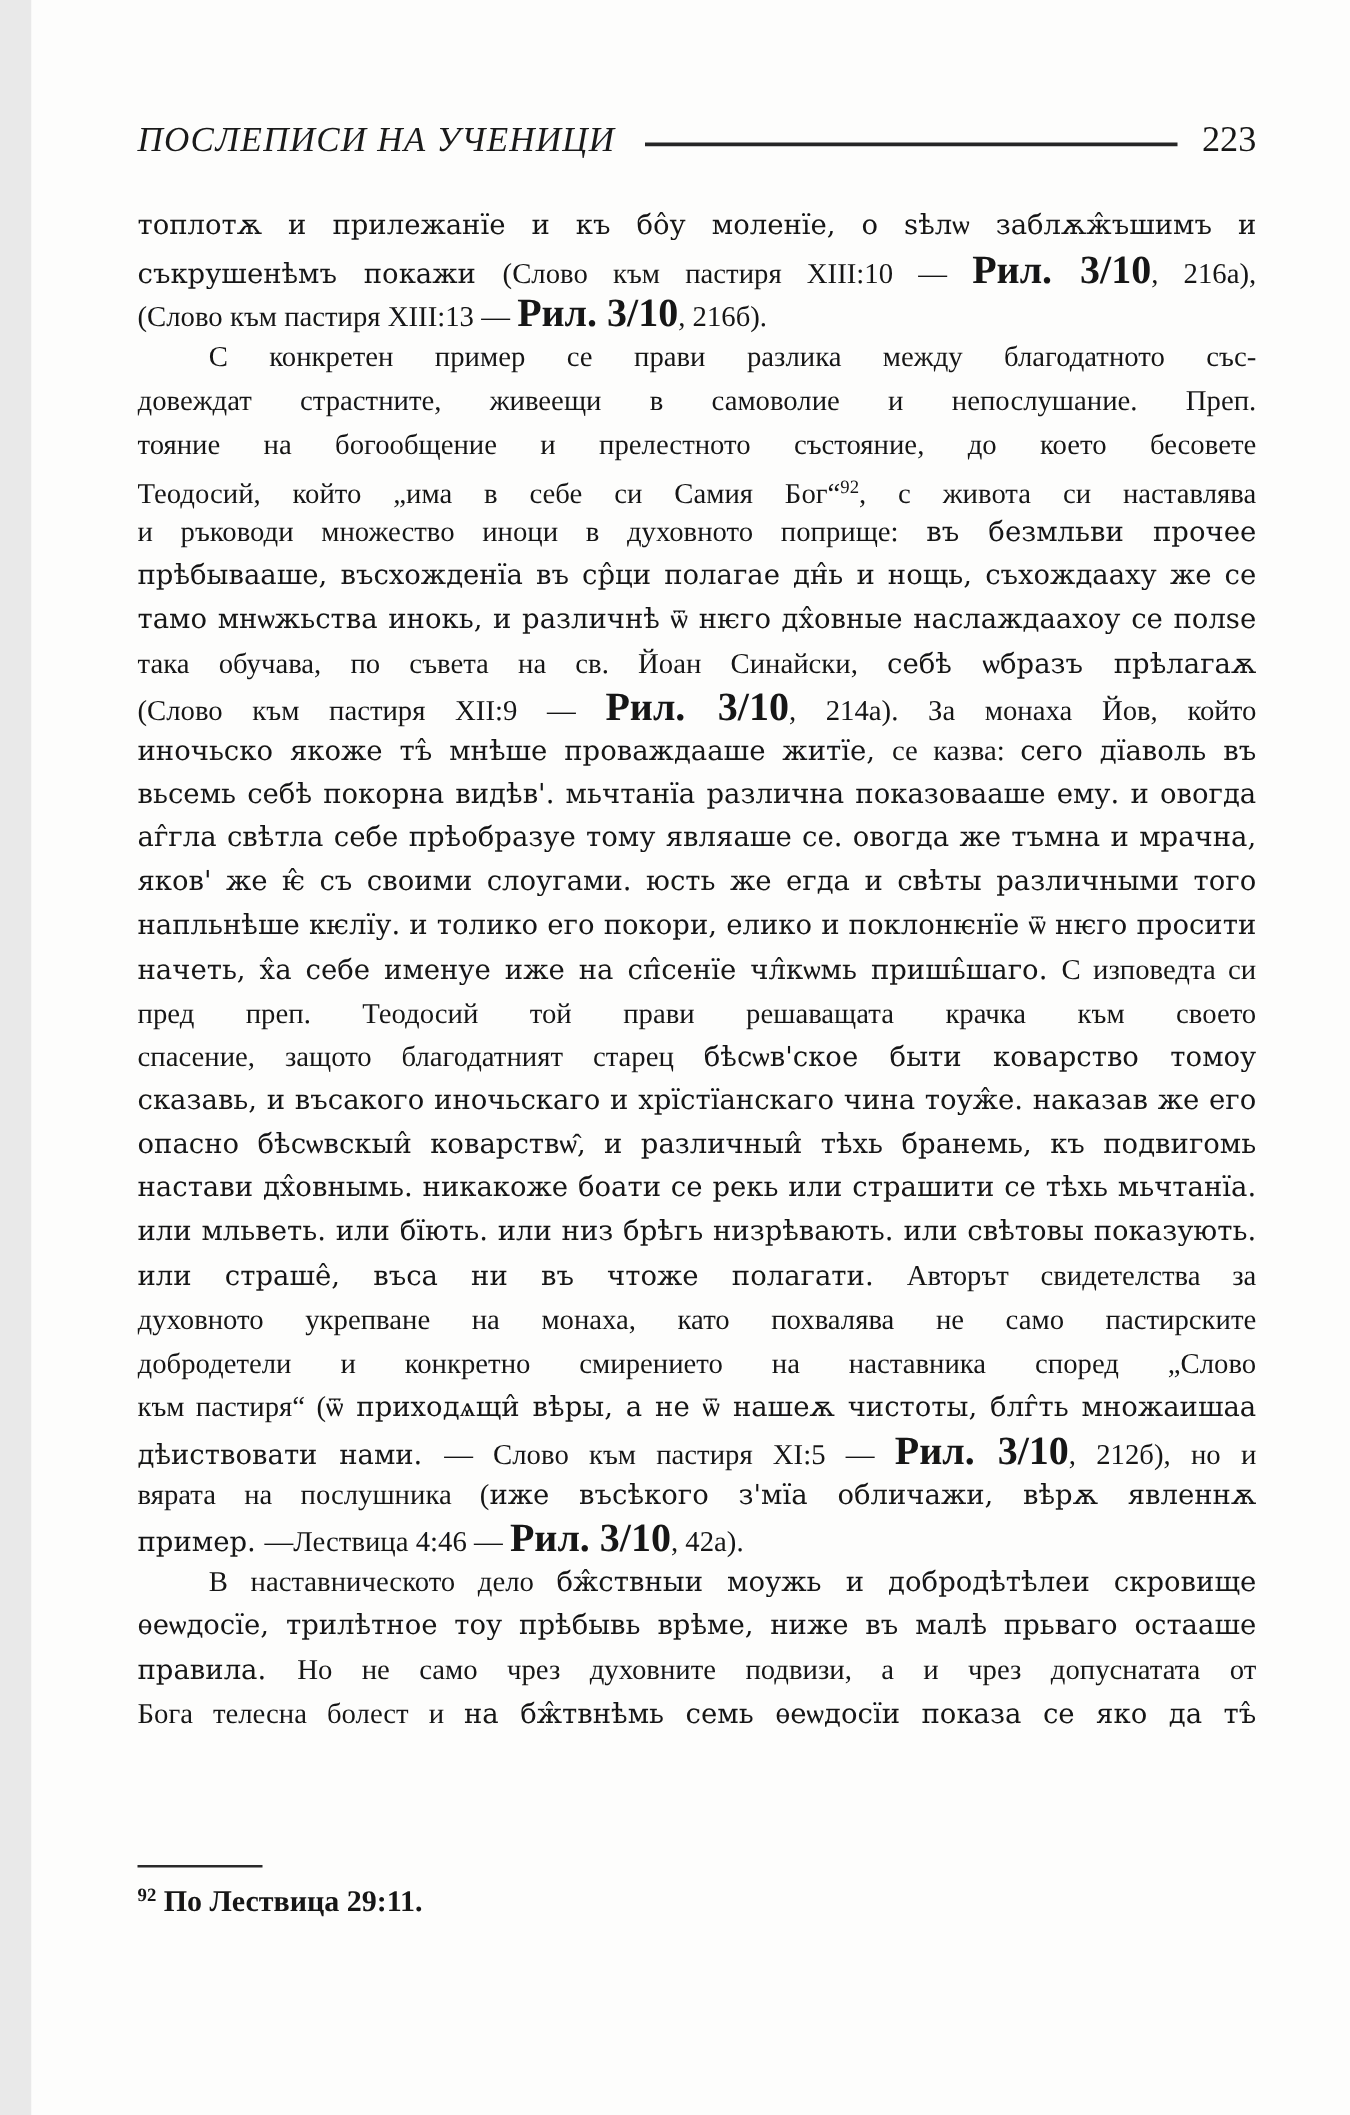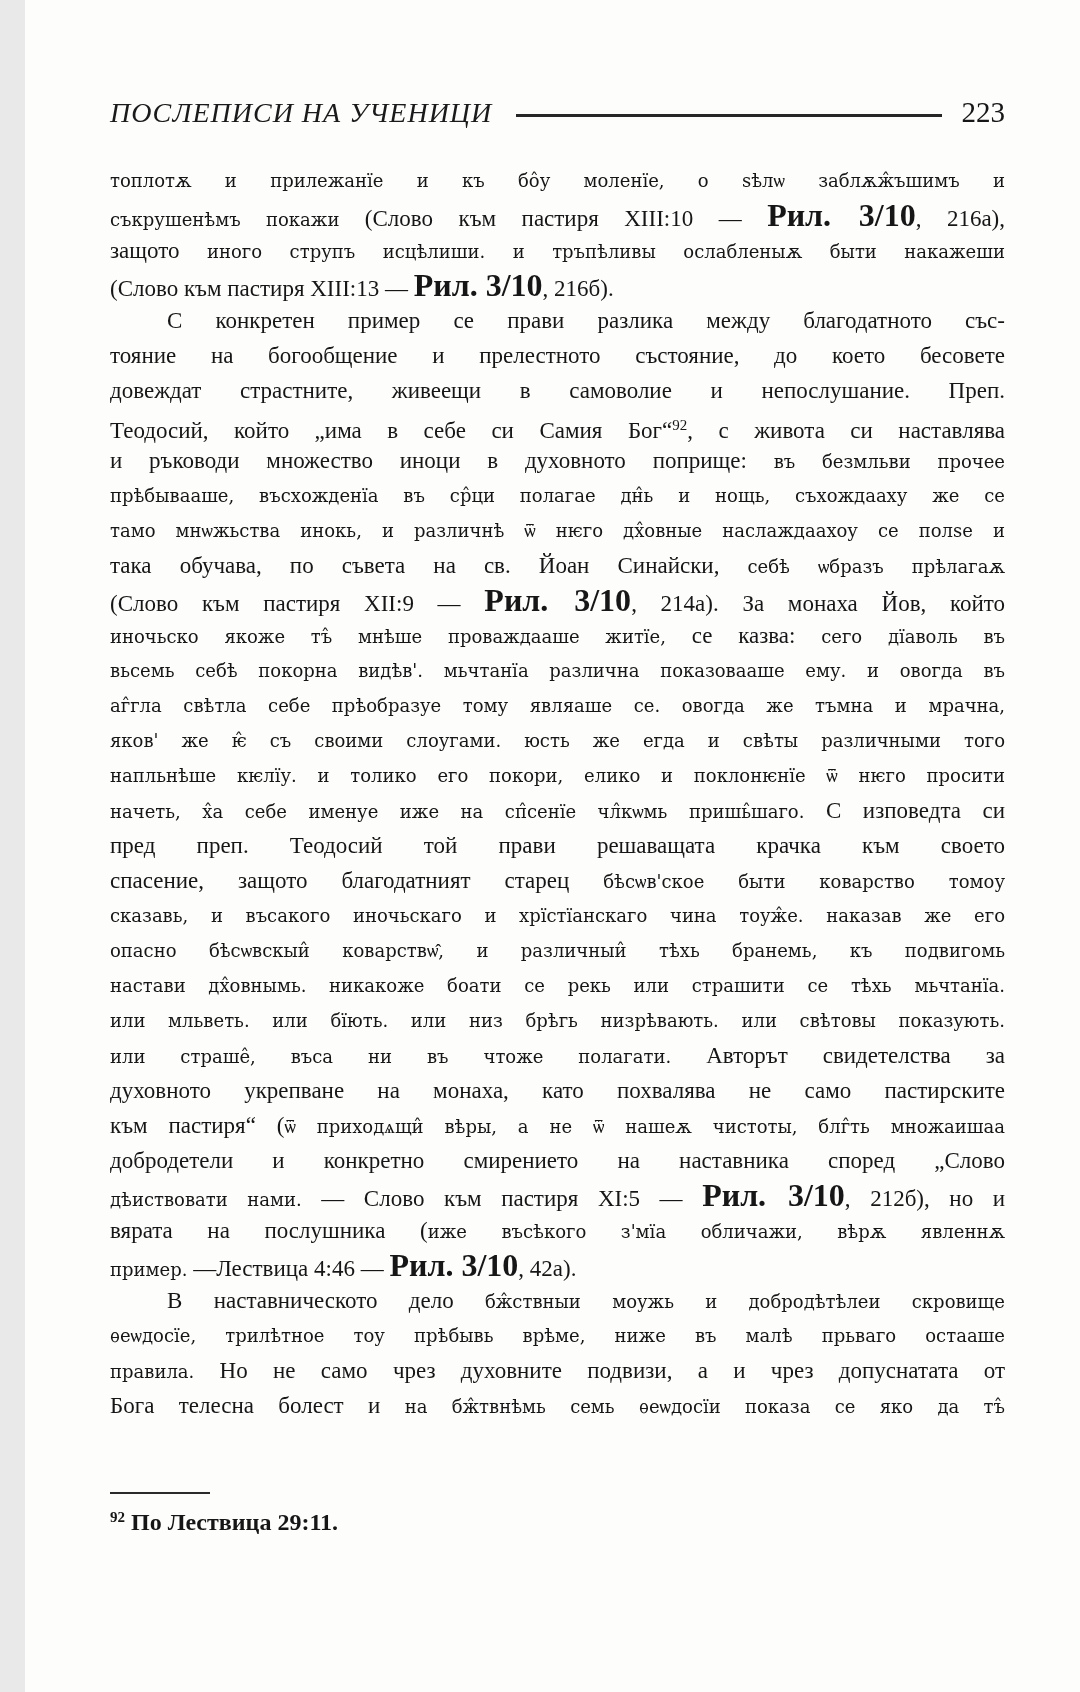--- a/index.html
+++ b/index.html
@@ -30,21 +30,21 @@
     position:absolute;left:85px;top:163px;width:895px;
   }
   .line{
     height:35px;line-height:35px;overflow:hidden;
     text-align:left;
   }
   .line.just{text-align:justify;text-align-last:justify;}
   .line.ind{text-indent:57px;}
   .bg{font-family:"Liberation Serif", serif;font-size:23px;}
   .b {font-family:"Liberation Serif", serif;font-size:32px;font-weight:bold;}
-  .cs{font-family:"DejaVu Serif", serif;font-size:18px;}
+  .cs{font-family:"DejaVu Serif", serif;font-size:22px;}
   .sup{font-family:"Liberation Serif", serif;font-size:15px;vertical-align:8px;}
   .footnote-rule{
     position:absolute;left:85px;top:1492px;width:100px;height:2px;background:#2a2a2a;
   }
   .footnote{
     position:absolute;left:85px;top:1502px;width:895px;
     font-size:24px;line-height:30px;font-weight:bold;
   }
   .footnote .fn-num{font-size:15px;vertical-align:8px;margin-right:6px;}
 </style>
@@ -55,47 +55,46 @@
 
   <div class="header">
     <span class="title">ПОСЛЕПИСИ НА УЧЕНИЦИ</span>
     <span class="rule"></span>
     <span class="pagenum">223</span>
   </div>
 
   <div class="textblock">
       <div class="line just"><span class="cs">топлотѫ и прилежанїе и къ бо̂у моленїе, о ѕѣлѡ заблѫж̂ъшимъ и</span></div>
       <div class="line just"><span class="cs">съкрушенѣмъ покажи </span><span class="bg">(Слово към пастиря XIII:10 — </span><span class="b">Рил. 3/10</span><span class="bg">, 216а),</span></div>
-      <div class="line just"><span class="bg">защото </span><span class="cs">иного струпъ исцѣлиши. и тръпѣливы ослабленыѫ быти накажеши</span></div>
       <div class="line"><span class="bg">(Слово към пастиря XIII:13 — </span><span class="b">Рил. 3/10</span><span class="bg">, 216б).</span></div>
       <div class="line just ind"><span class="bg">С конкретен пример се прави разлика между благодатното със-</span></div>
+      <div class="line just"><span class="bg">довеждат страстните, живеещи в самоволие и непослушание. Преп.</span></div>
       <div class="line just"><span class="bg">тояние на богообщение и прелестното състояние, до което бесовете</span></div>
-      <div class="line just"><span class="bg">довеждат страстните, живеещи в самоволие и непослушание. Преп.</span></div>
       <div class="line just"><span class="bg">Теодосий, който „има в себе си Самия Бог“</span><span class="sup">92</span><span class="bg">, с живота си наставлява</span></div>
       <div class="line just"><span class="bg">и ръководи множество иноци в духовното поприще: </span><span class="cs">въ безмльви прочее</span></div>
       <div class="line just"><span class="cs">прѣбывааше, въсхожденїа въ ср̂ци полагае дн̂ь и нощь, съхождааху же се</span></div>
       <div class="line just"><span class="cs">тамо мнѡжьства инокь, и различнѣ ѿ нѥго дх̂овные наслаждаахоу се полѕе и</span></div>
       <div class="line just"><span class="bg">така обучава, по съвета на св. Йоан Синайски, </span><span class="cs">себѣ ѡбразъ прѣлагаѫ</span></div>
       <div class="line just"><span class="bg">(Слово към пастиря XII:9 — </span><span class="b">Рил. 3/10</span><span class="bg">, 214а). За монаха Йов, който</span></div>
       <div class="line just"><span class="cs">иночьско якоже тъ̂ мнѣше проваждааше житїе, </span><span class="bg">се казва: </span><span class="cs">сего дїаволь въ</span></div>
       <div class="line just"><span class="cs">вьсемь себѣ покорна видѣв'. мьчтанїа различна показовааше ему. и овогда въ</span></div>
       <div class="line just"><span class="cs">аг̂гла свѣтла себе прѣобразуе тому являаше се. овогда же тъмна и мрачна,</span></div>
       <div class="line just"><span class="cs">яков' же ѥ̂ съ своими слоугами. юсть же егда и свѣты различными того</span></div>
       <div class="line just"><span class="cs">напльнѣше кѥлїу. и толико его покори, елико и поклонѥнїе ѿ нѥго просити</span></div>
       <div class="line just"><span class="cs">начеть, х̂а себе именуе иже на сп̂сенїе чл̂кѡмь пришь̂шаго. </span><span class="bg">С изповедта си</span></div>
       <div class="line just"><span class="bg">пред преп. Теодосий той прави решаващата крачка към своето</span></div>
       <div class="line just"><span class="bg">спасение, защото благодатният старец </span><span class="cs">бѣсѡв'ское быти коварство томоу</span></div>
       <div class="line just"><span class="cs">сказавь, и въсакого иночьскаго и хрїстїанскаго чина тоуж̂е. наказав же его</span></div>
       <div class="line just"><span class="cs">опасно бѣсѡвскыи̂ коварствѡ̂, и различныи̂ тѣхь бранемь, къ подвигомь</span></div>
       <div class="line just"><span class="cs">настави дх̂овнымь. никакоже боати се рекь или страшити се тѣхь мьчтанїа.</span></div>
       <div class="line just"><span class="cs">или мльветь. или бїють. или низ брѣгь низрѣвають. или свѣтовы показують.</span></div>
       <div class="line just"><span class="cs">или страше̂, въса ни въ чтоже полагати. </span><span class="bg">Авторът свидетелства за</span></div>
       <div class="line just"><span class="bg">духовното укрепване на монаха, като похвалява не само пастирските</span></div>
+      <div class="line just"><span class="bg">добродетели и конкретно смирението на наставника според „Слово</span></div>
       <div class="line just"><span class="bg">към пастиря“ (</span><span class="cs">ѿ приходѧщи̂ вѣры, а не ѿ нашеѫ чистоты, блг̂ть множаишаа</span></div>
-      <div class="line just"><span class="bg">добродетели и конкретно смирението на наставника според „Слово</span></div>
       <div class="line just"><span class="cs">дѣиствовати нами. </span><span class="bg">— Слово към пастиря XI:5 — </span><span class="b">Рил. 3/10</span><span class="bg">, 212б), но и</span></div>
       <div class="line just"><span class="bg">вярата на послушника (</span><span class="cs">иже въсѣкого з'мїа обличажи, вѣрѫ явленнѫ</span></div>
       <div class="line"><span class="cs">пример. </span><span class="bg">—Лествица 4:46 — </span><span class="b">Рил. 3/10</span><span class="bg">, 42а).</span></div>
       <div class="line just ind"><span class="bg">В наставническото дело </span><span class="cs">бж̂ствныи моужь и добродѣтѣлеи скровище</span></div>
       <div class="line just"><span class="cs">ѳеѡдосїе, трилѣтное тоу прѣбывь врѣме, ниже въ малѣ прьваго остааше</span></div>
       <div class="line just"><span class="cs">правила. </span><span class="bg">Но не само чрез духовните подвизи, а и чрез допуснатата от</span></div>
       <div class="line just"><span class="bg">Бога телесна болест и </span><span class="cs">на бж̂твнѣмь семь ѳеѡдосїи показа се яко да тъ̂</span></div>
     </div>
 
   <div class="footnote-rule"></div>

